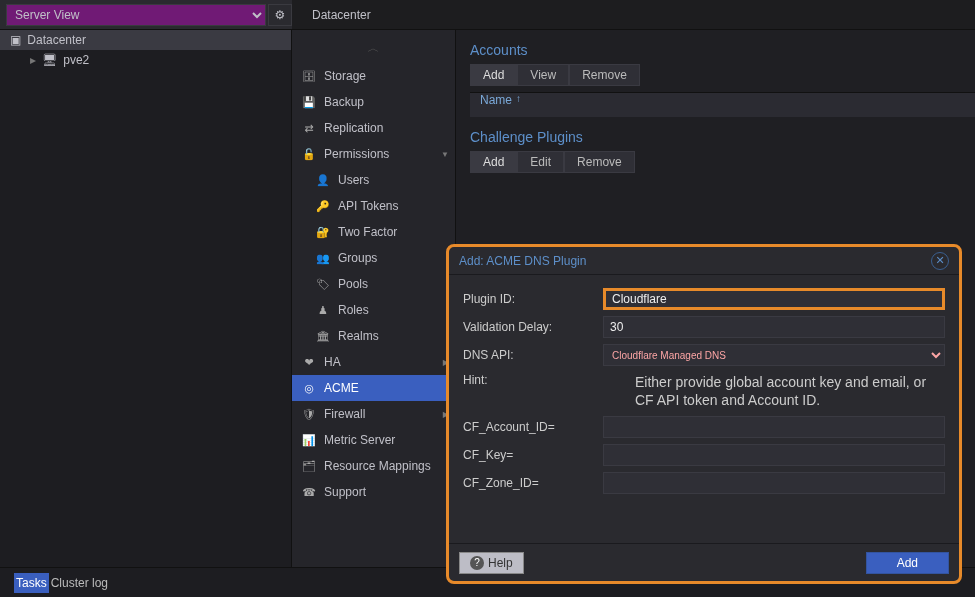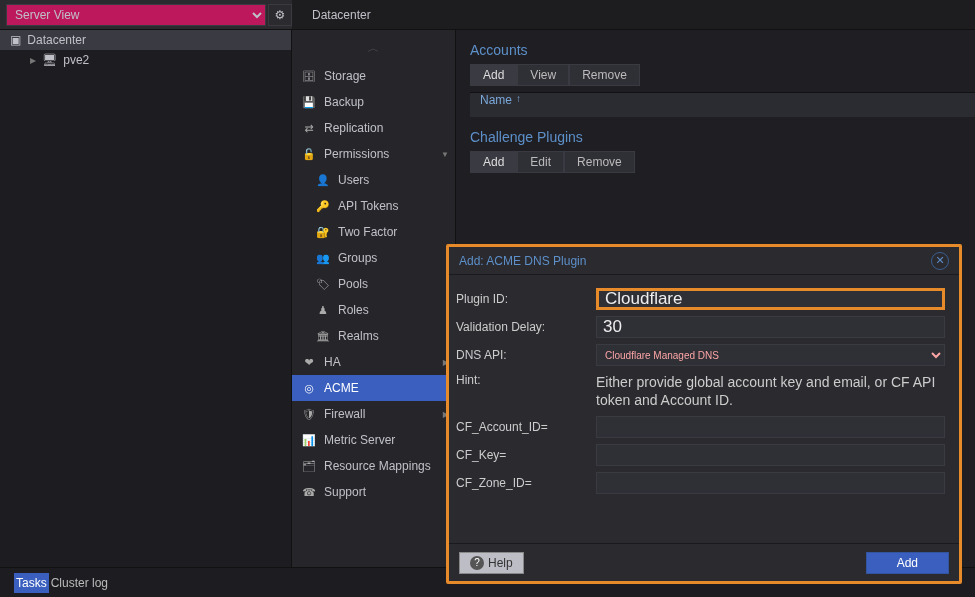--- a/index.html
+++ b/index.html
@@ -21,21 +21,21 @@
   }
   
   .serverview-header {
     grid-column: 1 / 2; grid-row: 1 / 2;
     display: flex; align-items: center;
     background: #2a2a2f;
     border-bottom: 1px solid #111;
     position: relative;
   }
   .serverview-header select {
-    background: #be185d; border: 1px solid #3a3a40; color: #c0c0c8;
+    background: #701a75; border: 1px solid #3a3a40; color: #c0c0c8;
     height: 22px; width: 260px; margin-left: 6px; font-size: 12px;
     padding-left: 4px;
   }
   .gear-btn {
     width: 24px; height: 22px; margin-left: 2px;
     background: #2a2a2f; border: 1px solid #3a3a40;
     display: flex; align-items: center; justify-content: center;
     cursor: pointer;
   }
   .datacenter-header {
@@ -116,43 +116,43 @@
     padding: 0 2px; color: #bbb; cursor: pointer;
   }
   .log-tab.active { background: #3a5fbf; color: #fff; }
   
   .dialog {
     position: absolute;
     left: 446px; top: 244px;
     width: 516px; height: 340px;
     background: #2a2a2f;
     border: 3px solid #e78a2a;
-    border-radius: 2px;
+    border-radius: 8px;
     display: flex; flex-direction: column;
   }
   .dlg-head {
     height: 28px; display: flex; align-items: center;
     padding: 0 10px; justify-content: space-between;
     color: #5d8fc9;
     border-bottom: 1px solid #1a1a1e;
   }
   .dlg-close {
     width:18px;height:18px;border:1px solid #3a5f8f;border-radius:50%;
     display:flex;align-items:center;justify-content:center;
     color:#5d8fc9;font-size:11px;cursor:pointer;
   }
-  .dlg-body { flex:1; padding: 10px 14px 4px 7px; overflow:auto; }
+  .dlg-body { flex:1; padding: 10px 14px 4px 14px; overflow:auto; }
   .fld { display:flex; align-items:center; height:28px; }
   .fld-lbl { width:140px; color:#ccc; }
   .fld-in {
     flex:1; height:22px; background:#2f2f36; border:1px solid #3a3a42;
-    color:#eee; padding:0 6px; font-size:17px;
+    color:#eee; padding:0 6px; font-size:12px;
   }
   .fld-hint { flex:1; color:#ccc; font-size:14px; line-height:1.3; }
-  .hint-row { align-items:flex-start; height:auto; padding:4px 0; }
+  .hint-row { align-items:flex-start; height:auto; padding:4px 0;gap:32px; }
   .highlight { border:3px solid #e78a2a !important; }
   .fld-select {
     flex:1; height:22px; background:#2f2f36; border:1px solid #3a3a42;
     color:#fca5a5; padding:0 4px; font-size:10px;
   }
   .dlg-foot {
     height:38px; border-top:1px solid #1a1a1e;
     display:flex; align-items:center; justify-content:space-between;
     padding:0 10px;
   }

